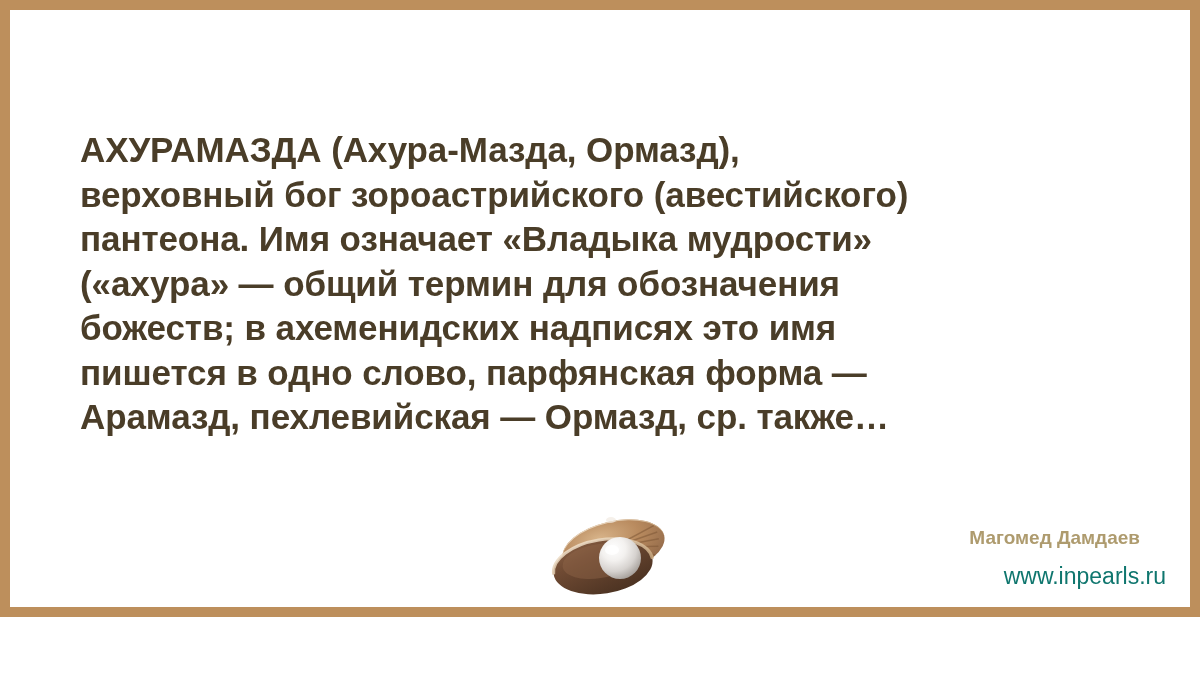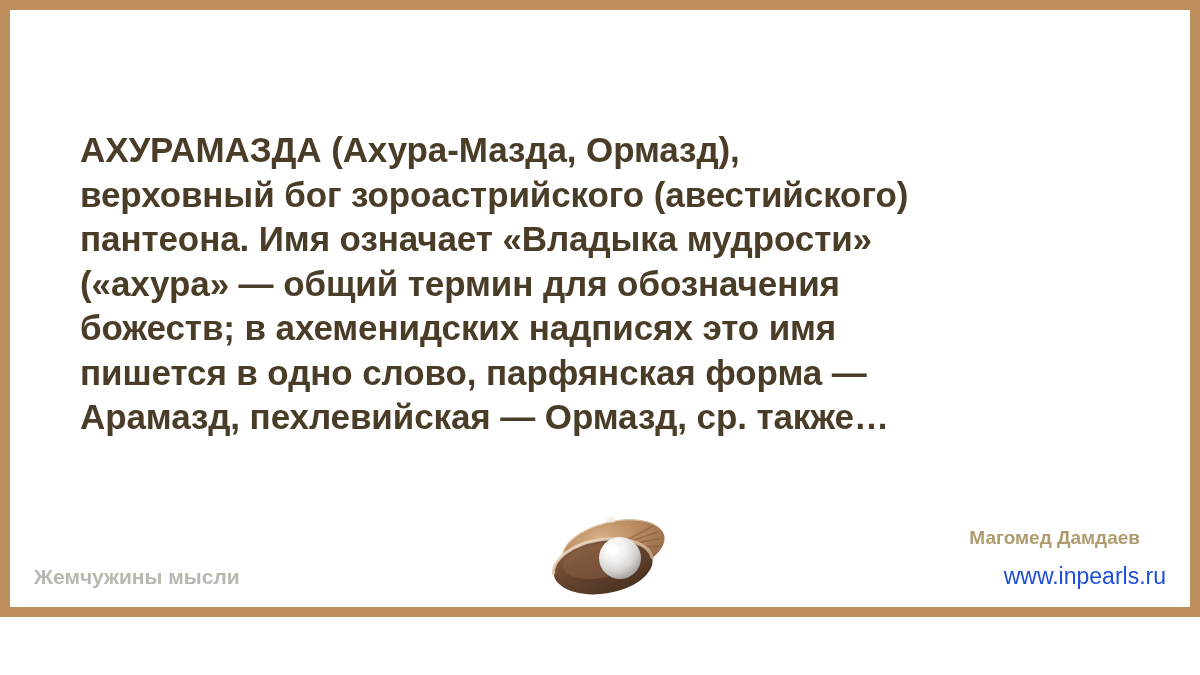--- a/index.html
+++ b/index.html
@@ -68,21 +68,21 @@
     font-family: "Liberation Sans", sans-serif;
     font-weight: bold;
     font-size: 21px;
     line-height: 25px;
     white-space: nowrap;
   }
   .footer-right {
     position: absolute;
     right: 24px;
     bottom: 18px;
-    color: #1d4ed8;
+    color: #0f766e;
     font-family: "Liberation Sans", sans-serif;
     font-weight: normal;
     font-size: 23px;
     line-height: 25px;
     white-space: nowrap;
     text-decoration: none;
   }
 </style>
 </head>
 <body>
@@ -144,17 +144,16 @@
         <path d="M12 56 A50 27 0 0 1 112 56" fill="none" stroke="url(#rimG)" stroke-width="3" opacity="0.85"></path>
       </g>
 
       <circle cx="79" cy="48" r="21" fill="url(#pearlG)"></circle>
       <ellipse cx="71" cy="40" rx="7" ry="5" fill="#ffffff" opacity="0.85"></ellipse>
 
       <ellipse cx="70" cy="10" rx="5" ry="3" fill="#efe6dc" opacity="0.6"></ellipse>
     </svg>
   </div>
 
-  <div class="footer-left">Жемчужины мысли</div>
 
   <a class="footer-right" href="#">www.inpearls.ru</a>
 
 </div>
 
 </body></html>

